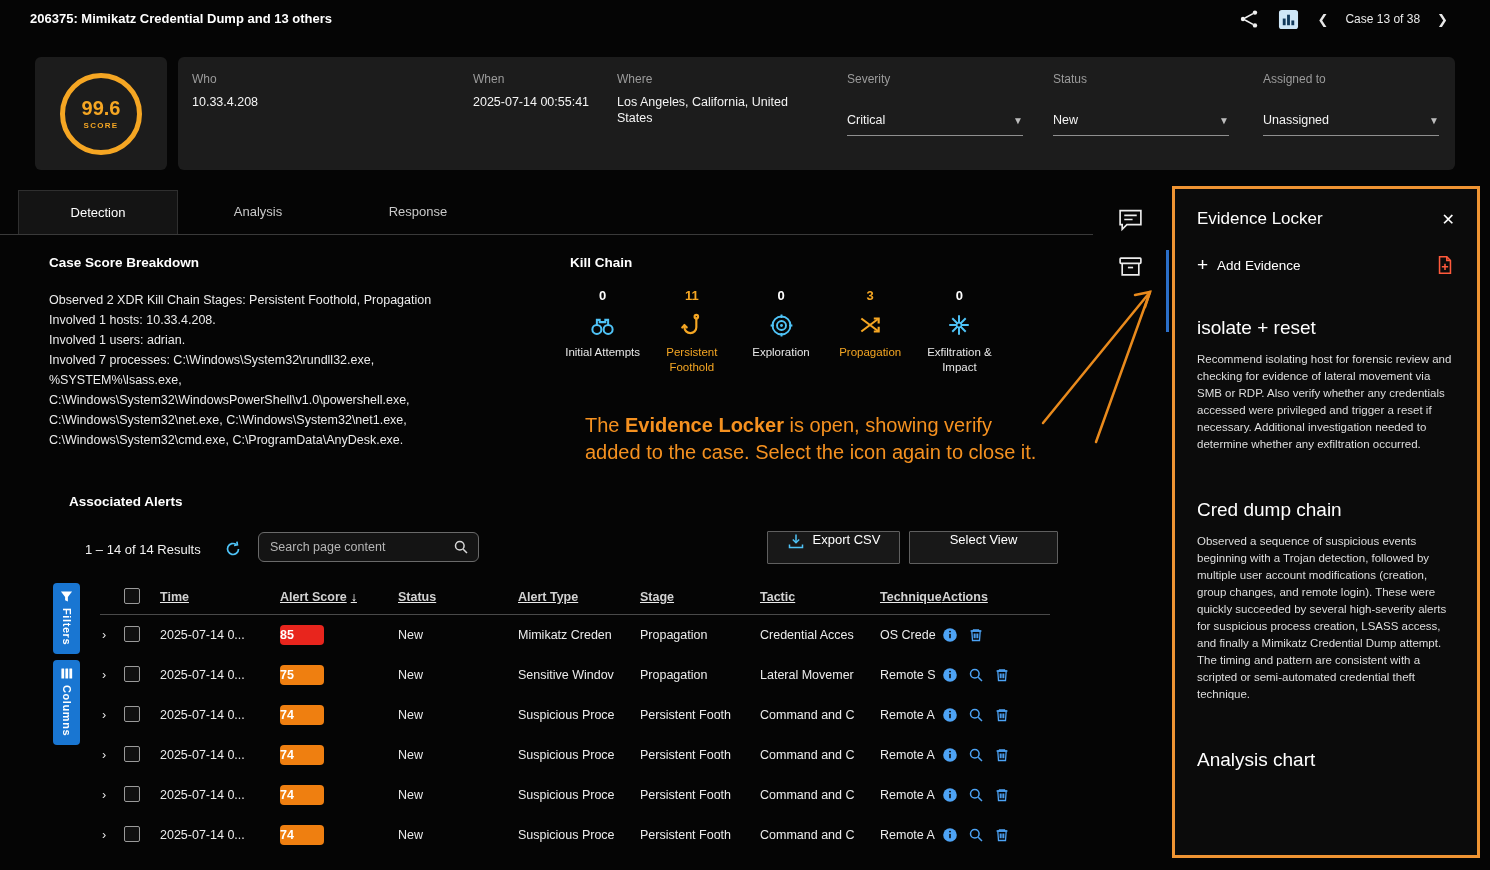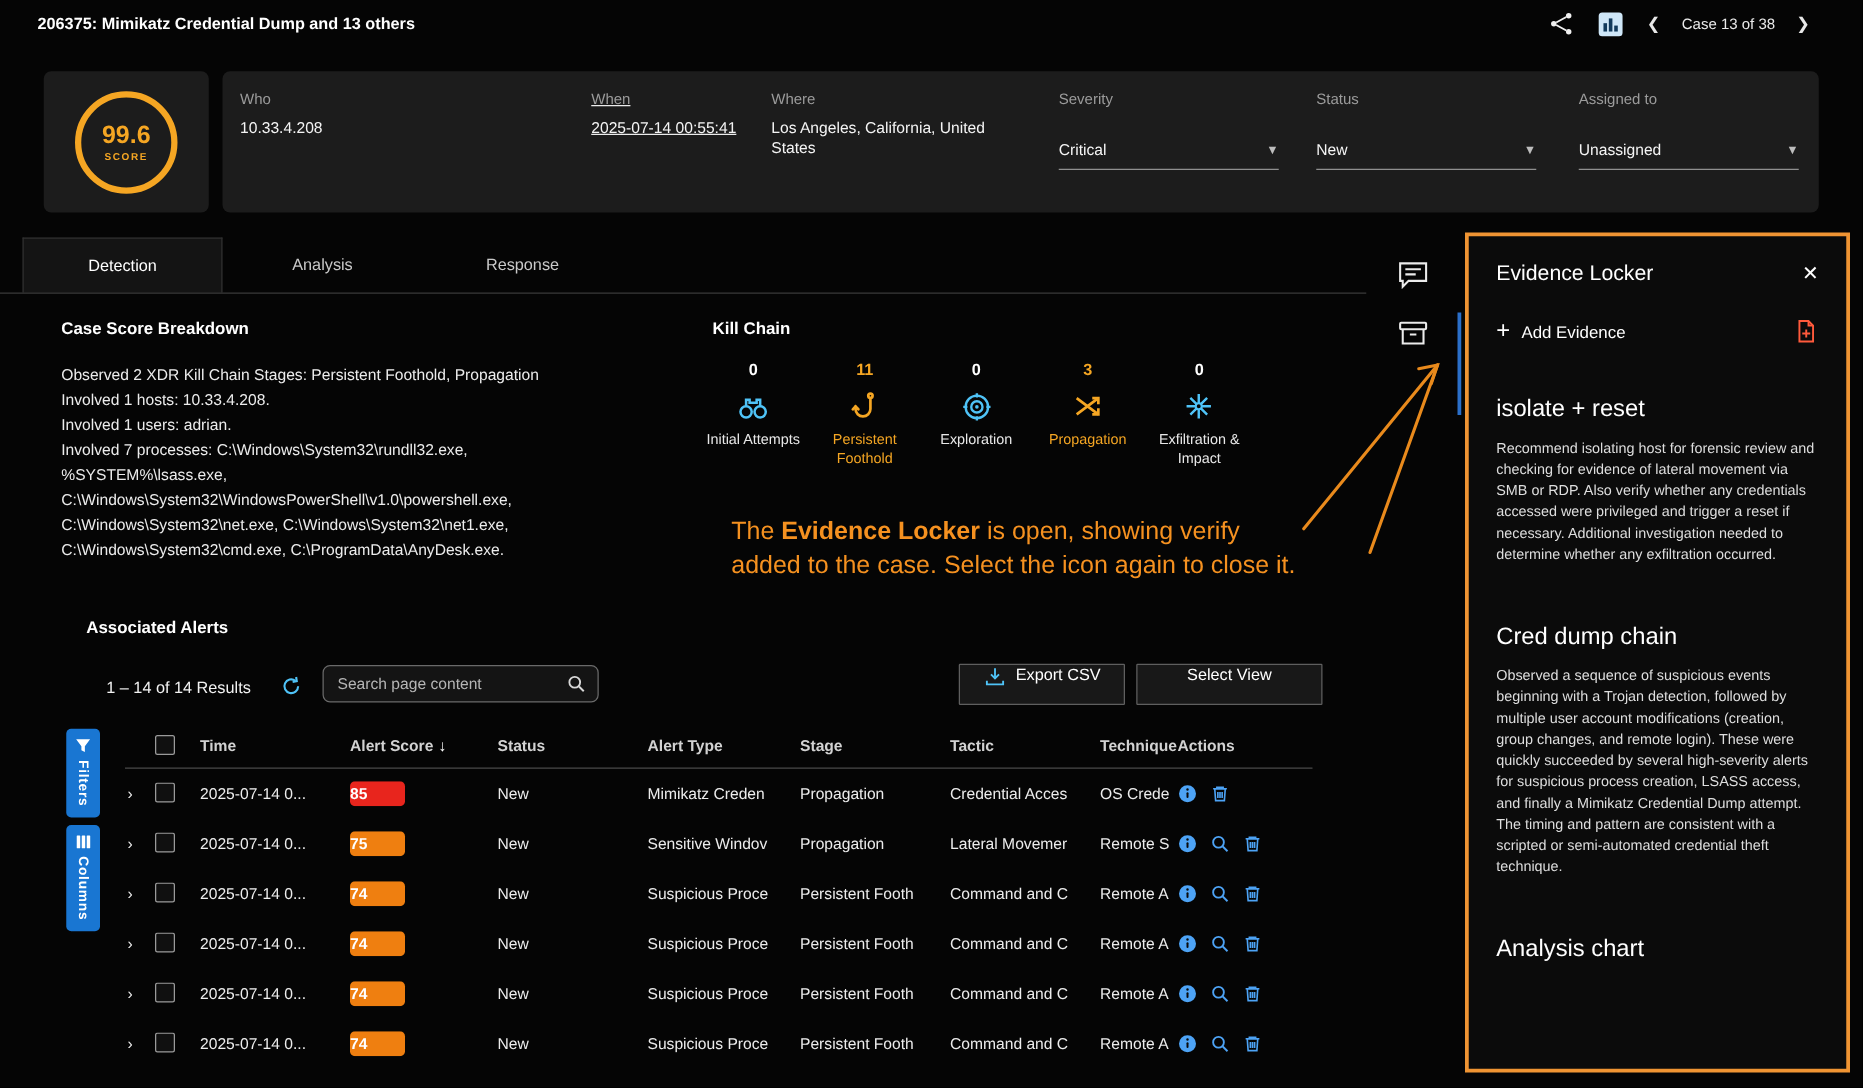--- a/index.html
+++ b/index.html
@@ -15,21 +15,21 @@
   .score-card{position:absolute;left:35px;top:57px;width:132px;height:113px;background:#1c1c1c;border-radius:6px;
               display:flex;align-items:center;justify-content:center;}
   .score-ring{width:72px;height:72px;border:5px solid #f5a623;border-radius:50%;display:flex;flex-direction:column;
               align-items:center;justify-content:center;}
   .score-val{font-size:20px;font-weight:bold;color:#f5a623;line-height:20px;}
   .score-lbl{font-size:8px;color:#f5a623;letter-spacing:1.3px;margin-top:3px;font-weight:bold;}
   .info-card{position:absolute;left:178px;top:57px;width:1277px;height:113px;background:#1c1c1c;border-radius:6px;}
   .fld{position:absolute;top:15px;}
   .fld-label{font-size:12px;color:#9b9b9b;margin-bottom:8px;}
   .fld-value{font-size:12.5px;color:#f4f4f4;line-height:16px;}
-  .fld-who{left:14px;} .fld-what{left:107px;} .fld-when{left:295px;text-decoration:underline;} .fld-where{left:439px;width:188px;}
+  .fld-who{left:14px;} .fld-what{left:107px;} .fld-when{left:295px;} .fld-where{left:439px;width:188px;}
   .fld-sev{left:669px;width:176px;} .fld-status{left:875px;width:176px;} .fld-asgn{left:1085px;width:176px;}
   .tag-input{margin-top:7px;width:146px;height:16px;background:transparent;border:1px solid #7a7a7a;border-radius:4px;
              color:#ddd;font-size:11px;padding:2px 8px;outline:none;font-family:inherit;}
   .tag-input::placeholder{color:#8f8f8f;}
   .dd-row{margin-top:26px;border-bottom:1px solid #8f8f8f;padding-bottom:7px;display:flex;justify-content:space-between;
           align-items:center;cursor:pointer;}
   .dd-caret{color:#bdbdbd;font-size:10px;}
   
   .tabs{position:absolute;top:190px;left:18px;display:flex;}
   .tab{width:160px;height:44px;line-height:44px;text-align:center;font-size:13px;color:#c9c9c9;cursor:pointer;}
@@ -63,21 +63,21 @@
   .search-box{position:absolute;left:258px;top:532px;width:221px;height:30px;background:#141414;border:1px solid #6a6a6a;
               border-radius:6px;box-sizing:border-box;display:flex;align-items:center;padding:0 9px;}
   .search-input{flex:1;background:transparent;border:none;outline:none;color:#eee;font-size:12.5px;font-family:inherit;}
   .search-input::placeholder{color:#b5b5b5;}
   .btn{position:absolute;top:531px;height:33px;border:1px solid #5f5f5f;border-radius:1px;background:#181818;color:#fff;
        font-size:13px;display:flex;align-items:flex-start;justify-content:center;gap:8px;cursor:pointer;box-sizing:border-box;}
   .btn-export{left:767px;width:133px;} .btn-view{left:909px;width:149px;}
   
   .tbl{position:absolute;left:100px;top:580px;width:950px;}
   .grid-cols{display:grid;grid-template-columns:24px 36px 120px 118px 120px 122px 120px 120px 62px 108px;align-items:center;}
-  .thead{height:34px;border-bottom:1px solid #4a4a4a;}
+  .thead{height:34px;border-bottom:1px solid #4a4a4a;text-decoration:underline;}
   .thead .cell{font-size:12.5px;font-weight:bold;color:#d2d2d2;overflow:hidden;white-space:nowrap;padding-right:8px;}
   .alert-row{height:40px;}
   .alert-row .cell{font-size:12.5px;color:#ececec;overflow:hidden;white-space:nowrap;padding-right:8px;}
   .cb{width:14px;height:14px;border:1.5px solid #9a9a9a;border-radius:2px;display:inline-block;background:#101010;cursor:pointer;}
   .exp{color:#b5b5b5;font-size:16px;cursor:pointer;padding-left:2px;}
   .sort{margin-left:4px;color:#fff;cursor:pointer;}
   .badge{min-width:44px;display:inline-block;text-align:left;padding:3px 0;border-radius:4px;font-weight:bold;
          font-size:12.5px;color:#fff;}
   .badge.red{background:#e8251d;} .badge.orange{background:#ef7f10;}
   .actions{display:flex;gap:9px;align-items:center;}

